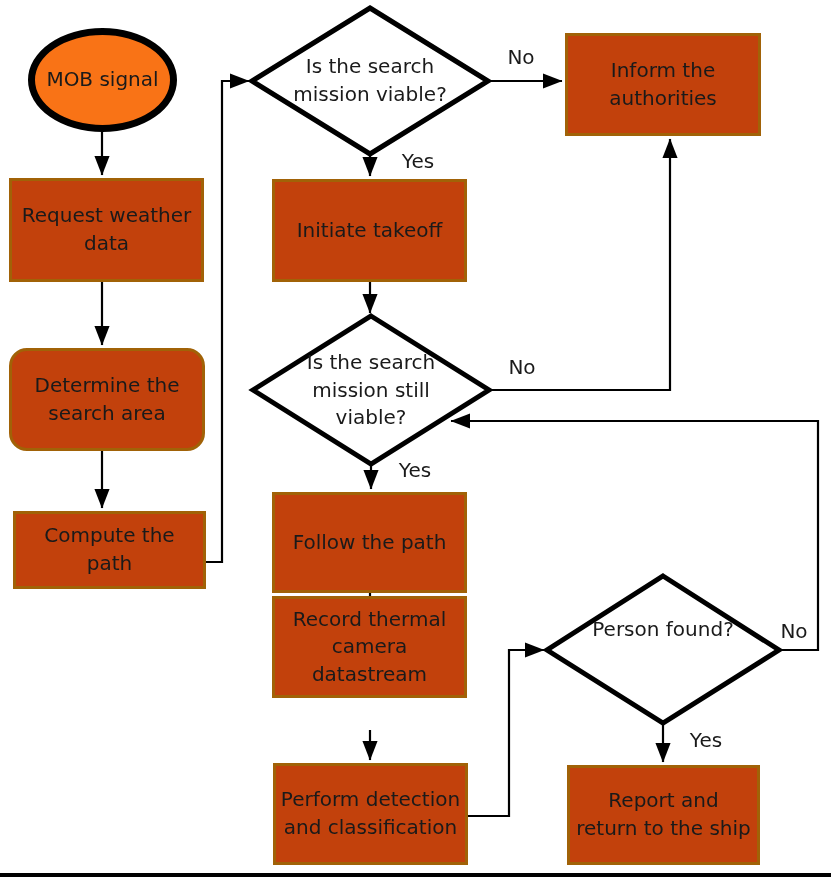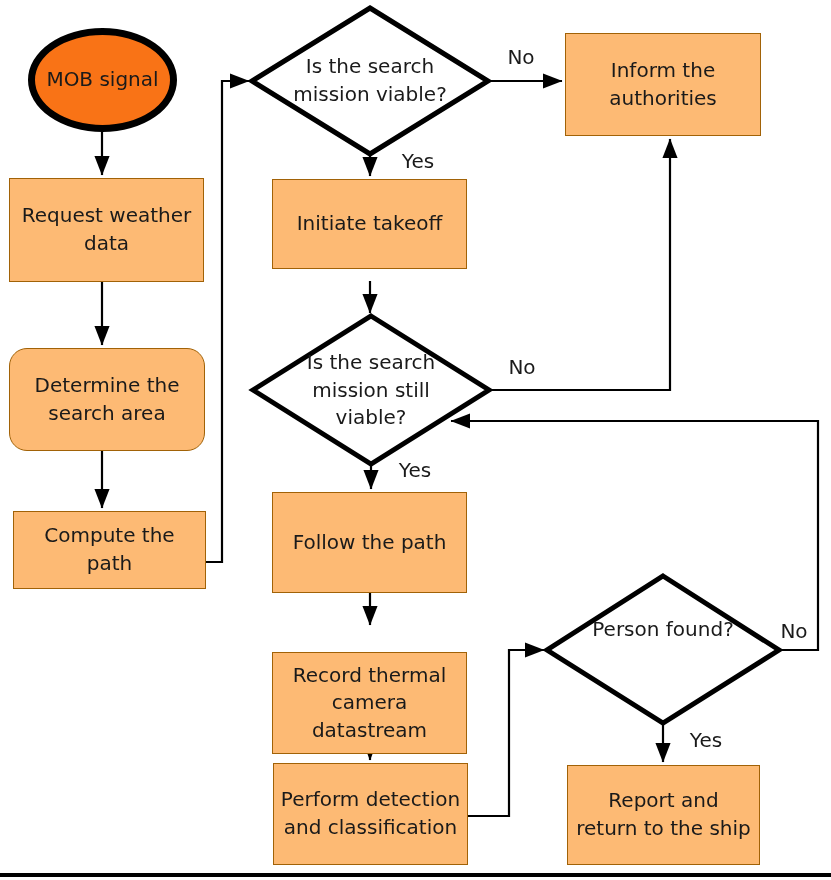--- a/index.html
+++ b/index.html
@@ -17,21 +17,21 @@
     position: absolute;
     display: flex;
     align-items: center;
     justify-content: center;
     text-align: center;
     white-space: pre-line;
     font-size: 20px;
     line-height: 1.38;
     box-sizing: border-box;
   }
-  .rect { background: #fdba74; border: 1px solid #a16207; }
+  .rect { background: #c2410c; border: 3px solid #a16207; }
   .ellipse { background: #f97316; border: 7px solid #000000; border-radius: 50%; }
   .diamond-label {
     position: absolute;
     transform: translate(-50%, -50%);
     text-align: center;
     white-space: pre-line;
     font-size: 20px;
     line-height: 1.38;
   }
   .edge-label {
@@ -86,25 +86,25 @@
 
   <div class="node rect" style="left:9px; top:178px; width:195px; height:104px;">Request weather
 data</div>
 
   <div class="node rect" style="left:9px; top:348px; width:196px; height:103px;border-radius:18px;">Determine the
 search area</div>
 
   <div class="node rect" style="left:13px; top:511px; width:193px; height:78px;">Compute the
 path</div>
 
-  <div class="node rect" style="left:272px; top:179px; width:195px; height:90px;">Initiate takeoff</div>
+  <div class="node rect" style="left:272px; top:179px; width:195px; height:103px;">Initiate takeoff</div>
 
   <div class="node rect" style="left:272px; top:492px; width:195px; height:101px;">Follow the path</div>
 
-  <div class="node rect" style="left:272px; top:652px; width:195px; height:102px;">Record thermal
+  <div class="node rect" style="left:272px; top:596px; width:195px; height:102px;">Record thermal
 camera
 datastream</div>
 
   <div class="node rect" style="left:273px; top:763px; width:195px; height:102px;">Perform detection
 and classification</div>
 
   <div class="node rect" style="left:565px; top:33px; width:196px; height:103px;">Inform the
 authorities</div>
 
   <div class="node rect" style="left:567px; top:765px; width:193px; height:100px;">Report and

